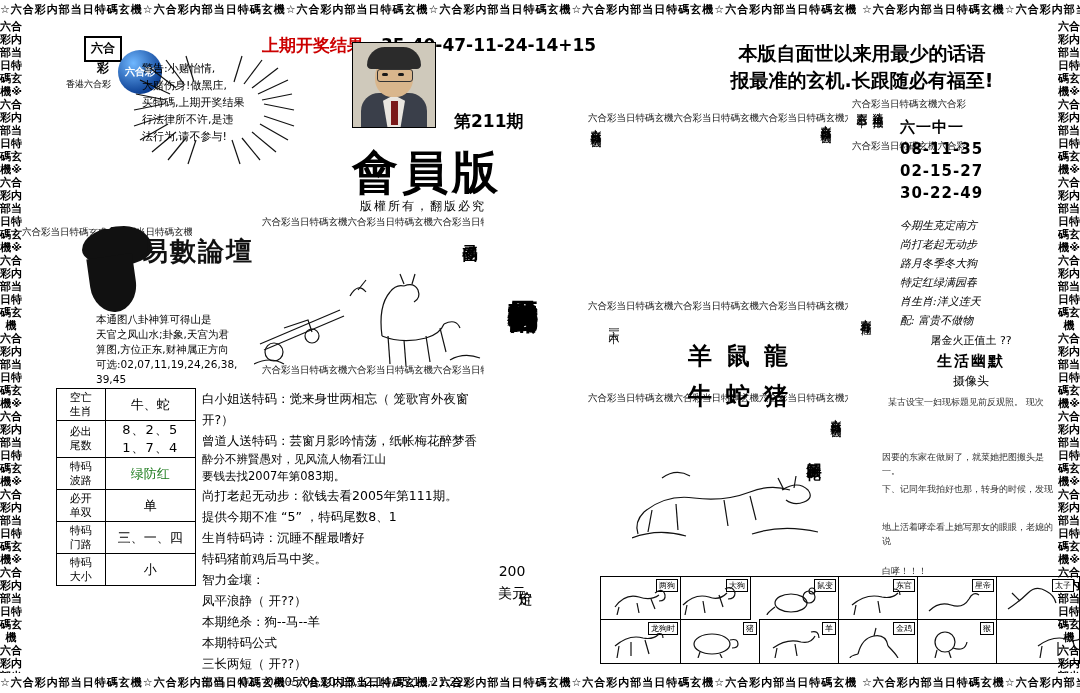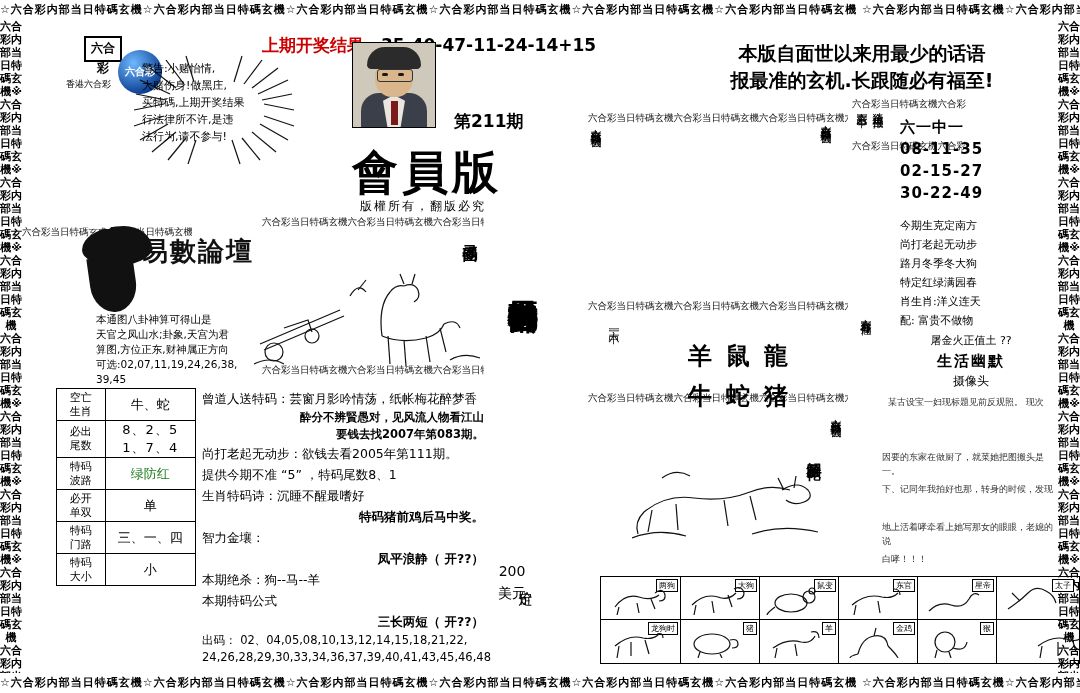--- a/index.html
+++ b/index.html
@@ -98,34 +98,34 @@
   
   table.lefttbl{position:absolute;left:34px;top:368px;border-collapse:collapse;width:140px;}
   table.lefttbl td{border:1px solid #000;font-size:12px;text-align:center;height:31px;padding:0 2px;}
   table.lefttbl td.k{width:46px;font-size:11px;line-height:14px;}
   table.lefttbl td.v{width:90px;font-size:13px;}
   td.v.green{color:#1a7a1a;}
   td.v.num{letter-spacing:1px;}
 
   
   .midtext{position:absolute;left:4px;top:368px;width:282px;font-size:12.5px;line-height:21px;}
-  .midtext .c{text-align:right;font-weight:bold;}
+  .midtext .c{text-align:left;}
   .midtext .small{font-size:11.5px;line-height:17px;}
 
   
   .zodiacgrid{position:absolute;left:94px;top:316px;width:166px;text-align:center;}
   .zodiacgrid .row{font-size:24px;font-weight:bold;letter-spacing:14px;line-height:40px;
     font-family:"DejaVu Serif","Liberation Serif",serif;text-align:right;}
   .jietu{position:absolute;left:262px;top:430px;font-size:15px;font-weight:bold;writing-mode:vertical-rl;
     text-orientation:upright;letter-spacing:2px;}
   .dogsketch{position:absolute;left:90px;top:418px;width:190px;height:110px;}
   .vsmall{writing-mode:vertical-rl;text-orientation:upright;font-size:11px;line-height:15px;letter-spacing:1px;}
   .numbers{position:absolute;left:44px;top:16px;width:130px;}
   .numbers .n{font-size:15px;font-weight:bold;color:#000;letter-spacing:1px;line-height:22px;}
-  .poem4{position:absolute;left:34px;top:106px;width:150px;font-size:11px;line-height:19px;}
+  .poem4{position:absolute;left:34px;top:106px;width:150px;font-size:11px;line-height:19px;font-style:italic;}
   .wuxing{position:absolute;left:30px;top:218px;width:170px;font-size:11px;line-height:17px;text-align:center;}
   .wuxing .big{font-size:15px;font-weight:bold;letter-spacing:2px;margin-top:4px;}
   .wuxing .mid{font-size:12px;margin-top:3px;}
   .rnote{position:absolute;left:26px;top:300px;width:176px;font-size:9px;line-height:14px;color:#333;}
   .rnote2{position:absolute;left:26px;top:392px;width:176px;font-size:9px;line-height:14px;color:#333;}
   .rnote3{position:absolute;left:26px;top:452px;width:176px;font-size:9px;line-height:14px;color:#333;}
 
   
   .animalstrip{position:absolute;left:58px;top:556px;width:480px;height:86px;border:1px solid #000;}
   .animalstrip .cell{position:absolute;width:80px;height:43px;border-right:1px solid #000;border-bottom:1px solid #000;
@@ -293,20 +293,21 @@
               <path d="M186 96 l6 24"></path>
             <path d="M190 92 q12 -6 16 4"></path>
 
             <path d="M0 132 q16 -8 30 0"></path>
               <path d="M196 128 q14 -8 30 -2"></path>
           </g>
         </svg>
       </div>
 
       <div class="midtext">
+        <div>白小姐送特码：觉来身世两相忘（ 笼歌宵外夜窗开?）</div>
         <div>曾道人送特码：芸窗月影吟情荡，纸帐梅花醉梦香</div>
         <div class="c small">酔分不辨賢愚对，见风流人物看江山</div>
         <div class="c small">要钱去找2007年第083期。</div>
         <div>尚打老起无动步：欲钱去看2005年第111期。</div>
         <div>提供今期不准 “5” ，特码尾数8、1</div>
         <div>生肖特码诗：沉睡不醒最嗜好</div>
         <div class="c">特码猪前鸡后马中奖。</div>
         <div>智力金壤：</div>
         <div class="c">凤平浪静（ 开??）</div>
         <div>本期绝杀：狗--马--羊</div>
@@ -374,21 +375,21 @@
           <svg width="60" height="34">
               <g class="ink-s">
                 <path d="M8 26 q10 -14 24 -10 q12 4 20 -2"></path>
                 <path d="M48 12 q8 -6 10 2 q1 6 -6 6"></path>
                 <path d="M12 26 l-2 8"></path>
                 <path d="M30 22 l2 10"></path>
                 <path d="M44 18 l4 10"></path>
               </g>
             </svg>
           </div>
-        <div class="cell" style="left:79px;top:0;">
+        <div class="cell" style="left:70px;top:0;">
             <span class="lbl">大狗</span>
           <svg width="60" height="34">
               <g class="ink-s">
                 <path d="M6 24 q12 -12 26 -8 q10 4 18 -4"></path>
                 <path d="M48 8 q8 -4 10 4 q0 6 -7 6"></path>
                 <path d="M10 24 l-2 10"></path>
                 <path d="M26 20 l2 12"></path>
                 <path d="M42 14 l4 12"></path>
               </g>
             </svg>
@@ -531,17 +532,17 @@
       <div class="wuxing" style="left:36px;top:312px;width:166px;">
         <div>屠金火正值土 ??</div>
         <div class="big">生活幽默</div>
         <div class="mid">摄像头</div>
         <div style="font-size:9px;color:#333;margin-top:4px;text-align:left;">某古设宝一妇现标题见前反观照。 现次</div>
       </div>
 
       <div class="rnote" style="left:30px;top:430px;width:172px;">因要的东家在做厨了，就菜她把图搬头是一。</div>
       <div class="rnote2" style="left:30px;top:462px;width:172px;">下、记同年我拍好也那，转身的时候，发现</div>
       <div class="rnote3" style="left:30px;top:500px;width:172px;">地上活着哮牵看上她写那女的眼眼，老媳的说</div>
-      <div class="rnote3" style="left:30px;top:532px;width:172px;">白哮！！！</div>
+      <div class="rnote3" style="left:30px;top:544px;width:172px;">白哮！！！</div>
     </div>
 
   </div>
 </div>
 
 </body></html>

